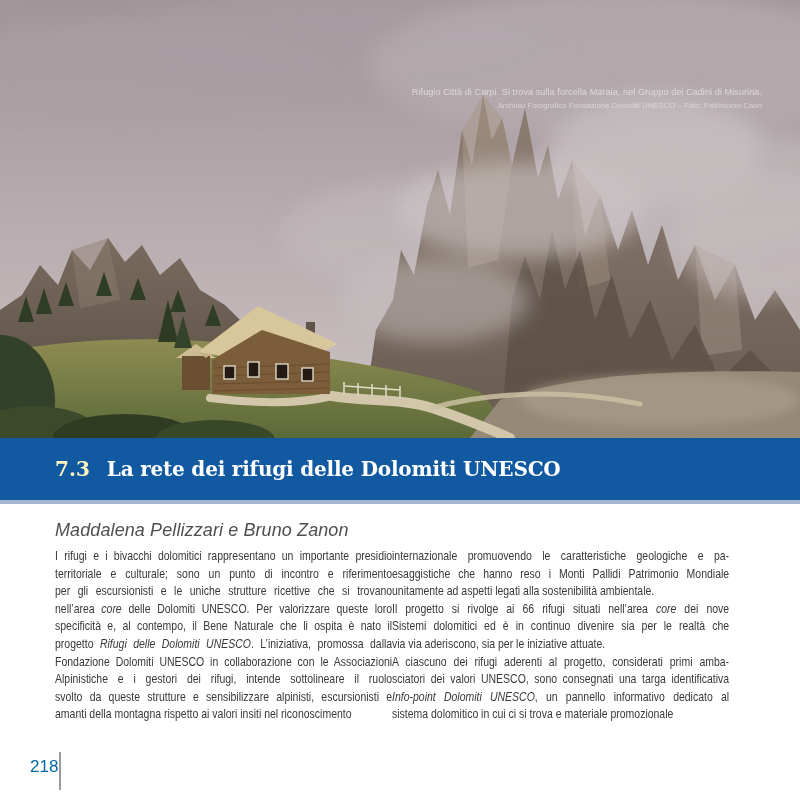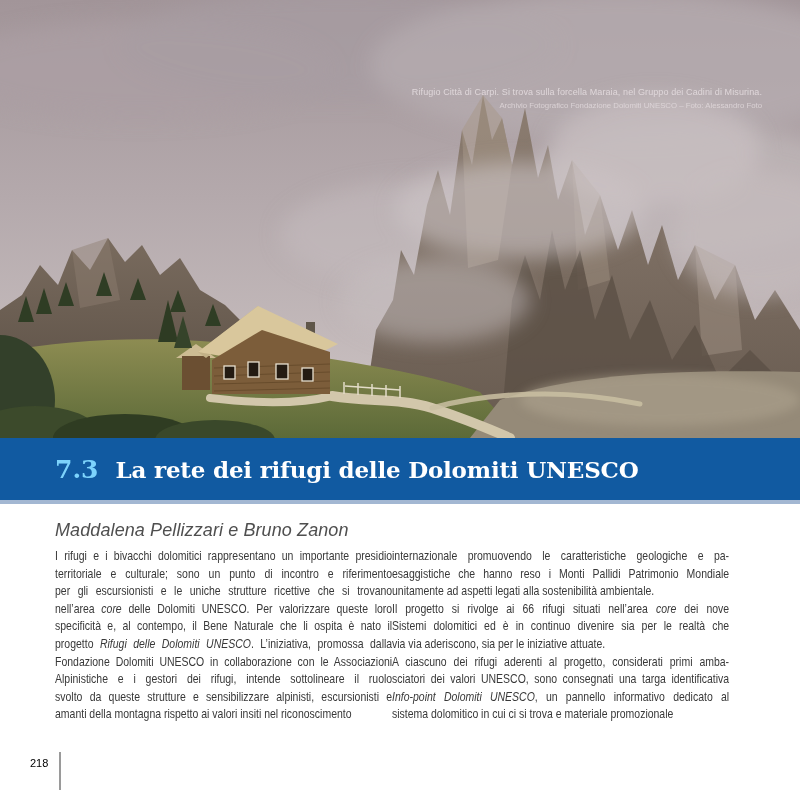--- a/index.html
+++ b/index.html
@@ -11,39 +11,39 @@
   .photo svg{display:block;}
   .caption{position:absolute;top:42px;right:38px;text-align:right;
            color:#e3dbde;line-height:13px;margin-top:44px;}
   .cap1{font-size:9px;letter-spacing:.1px;opacity:.92;}
   .cap2{font-size:7.8px;opacity:.8;}
 
   
   .titlebar{position:absolute;left:0;top:438px;width:800px;height:66px;background:#115aa1;
             border-bottom:4px solid #a3b7d2;display:flex;align-items:center;padding-left:55px;
             box-sizing:border-box;}
-  .secnum{font-family:"DejaVu Serif",serif;font-weight:700;font-size:25px;color:#7dd3fc;}
-  .sectitle{font-family:"DejaVu Serif",serif;font-weight:700;font-size:23px;color:#ffffff;
+  .secnum{font-family:"DejaVu Serif",serif;font-weight:700;font-size:20px;color:#fef9c3;}
+  .sectitle{font-family:"DejaVu Serif",serif;font-weight:700;font-size:20px;color:#ffffff;
             margin-left:17px;letter-spacing:-.2px;}
 
   
   .authors{position:absolute;left:55px;top:520px;font-size:18px;font-style:italic;
            color:#4f4f4f;letter-spacing:.1px;}
 
   
   .columns{position:absolute;left:55px;top:548px;width:690px;display:flex;}
   .col{width:337px;overflow:visible;}
   .tline{width:392px;transform:scaleX(0.86);transform-origin:0 0;
          font-size:12.2px;line-height:17.6px;color:#383838;white-space:nowrap;
          text-align:left;}
   .tline.just{text-align:justify;text-align-last:justify;white-space:normal;}
   .tline .it{font-style:italic;}
 
   
-  .pagenum{position:absolute;left:30px;top:757px;font-size:11px;color:#000000;}
+  .pagenum{position:absolute;left:30px;top:757px;font-size:17px;color:#0369a1;}
   .pagenum-rule{position:absolute;left:59px;top:752px;width:2px;height:38px;background:#9a9a9a;}
 </style>
 </head>
 <body>
 
 <div class="page">
 
   <div class="photo">
     <svg width="800" height="438" viewBox="0 0 800 438" preserveAspectRatio="none">
       <defs>
@@ -153,21 +153,21 @@
         <ellipse cx="35" cy="432" rx="62" ry="26" fill="#3c4a2b"></ellipse>
         <ellipse cx="125" cy="438" rx="72" ry="24" fill="#2f3c22"></ellipse>
         <ellipse cx="215" cy="440" rx="60" ry="20" fill="#3a482a"></ellipse>
         <polygon points="158,342 168,300 178,342" fill="#2e3b23"></polygon>
         <polygon points="174,348 183,316 192,348" fill="#35432a"></polygon>
       </g>
     </svg>
 
     <div class="caption">
       <div class="cap1">Rifugio Città di Carpi. Si trova sulla forcella Maraia, nel Gruppo dei Cadini di Misurina.</div>
-      <div class="cap2">Archivio Fotografico Fondazione Dolomiti UNESCO – Foto: Alessandro Foto</div>
+      <div class="cap2">Archivio Fotografico Fondazione Dolomiti UNESCO – Foto: Patrimonio Caon</div>
     </div>
   </div>
 
   <div class="titlebar">
     <span class="secnum">7.3</span>
     <span class="sectitle">La rete dei rifugi delle Dolomiti UNESCO</span>
   </div>
 
   <div class="authors">Maddalena Pellizzari e Bruno Zanon</div>
 

